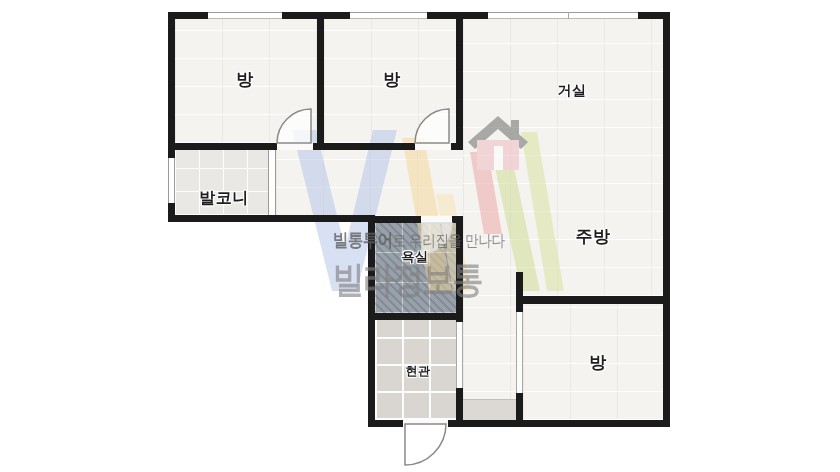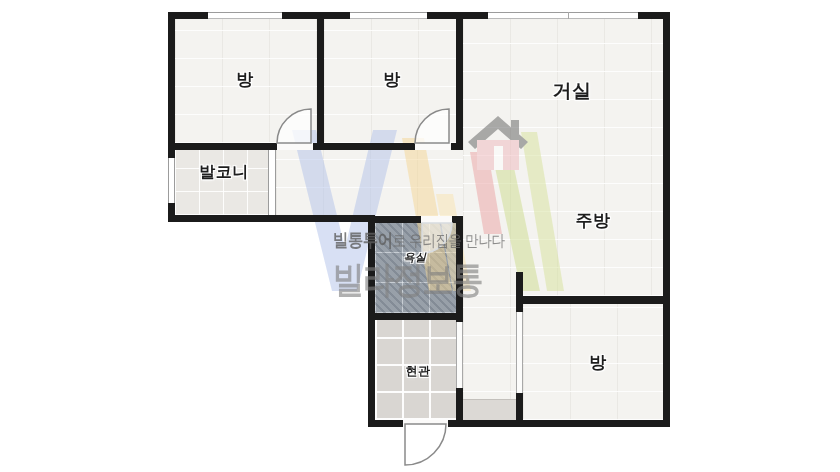--- a/index.html
+++ b/index.html
@@ -122,20 +122,20 @@
     <path d="M405 424 L405 465 A41 41 0 0 0 446 424 Z" fill="rgba(255,255,255,0.9)" stroke="#8a8a8a" stroke-width="1.5"></path>
   </svg>
 
   <div class="wm-text">
     <div class="wm-line1"><span class="b">빌통투어</span><span>로 우리집을 만나다</span></div>
     <div class="wm-line2">빌라정보통</div>
   </div>
 
   <div class="rlabel" style="left:245px;top:79px;">방</div>
   <div class="rlabel" style="left:392px;top:79px;">방</div>
-  <div class="rlabel" style="left:572px;top:91px;font-size:19px;">거실</div>
-  <div class="rlabel" style="left:224px;top:172px;font-size:16px;">발코니</div>
-  <div class="rlabel" style="left:415px;top:257px;font-size:11px;font-style:italic;">욕실</div>
-  <div class="rlabel" style="left:593px;top:220px;">주방</div>
+  <div class="rlabel" style="left:572px;top:91px;font-size:14px;">거실</div>
+  <div class="rlabel" style="left:224px;top:198px;font-size:16px;">발코니</div>
+  <div class="rlabel" style="left:415px;top:257px;font-size:13px;">욕실</div>
+  <div class="rlabel" style="left:593px;top:236px;">주방</div>
   <div class="rlabel" style="left:418px;top:371px;font-size:12px;">현관</div>
   <div class="rlabel" style="left:598px;top:362px;">방</div>
 
 </div>
 
 </body></html>

